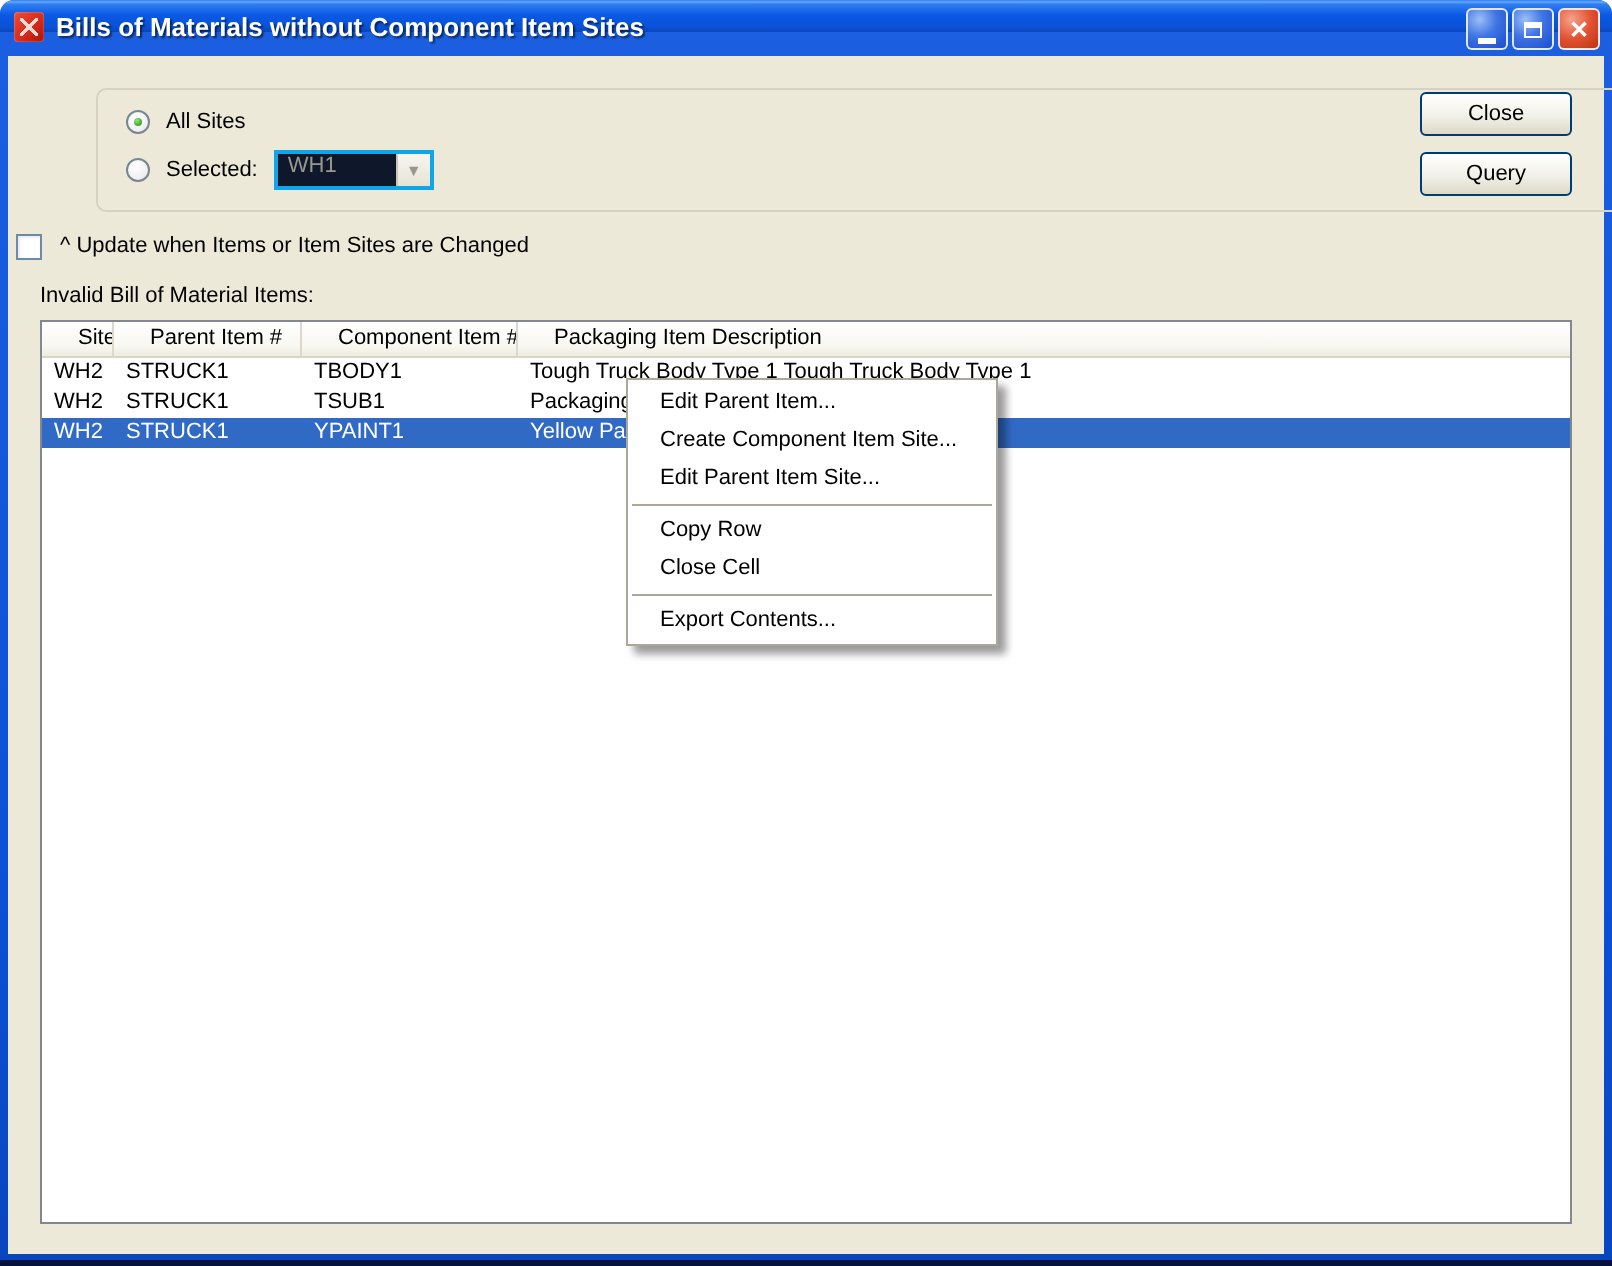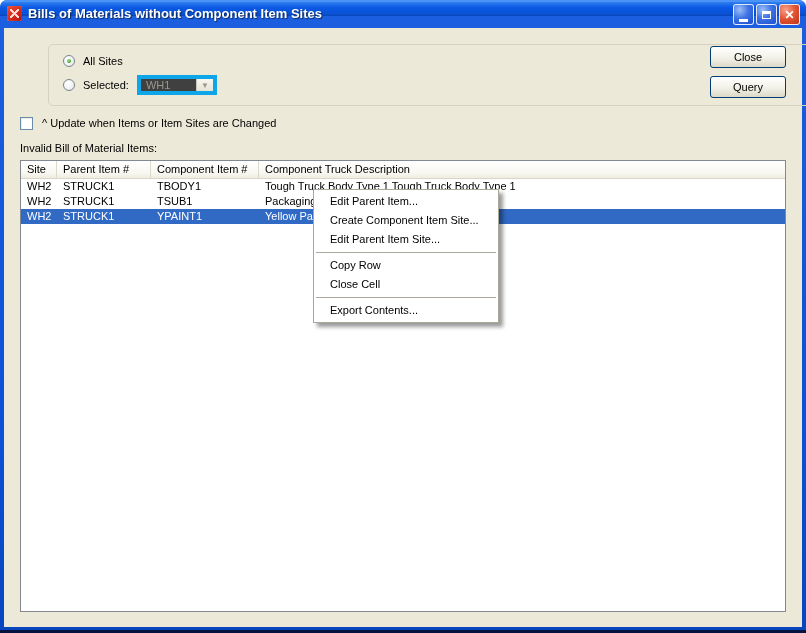--- a/index.html
+++ b/index.html
@@ -54,55 +54,55 @@
   .radio{
     width:12px;height:12px;border-radius:50%;border:1px solid #78868F;
     background:radial-gradient(circle at 35% 30%,#FFFFFF 0%,#F2F2F2 60%,#DEDEDE 100%);
     position:relative;flex:0 0 auto;
   }
   .radio.checked::after{
     content:"";position:absolute;left:3px;top:3px;width:4px;height:4px;border-radius:50%;
     background:radial-gradient(circle at 35% 30%,#9BE27D,#3DA62F 70%);
   }
   .combo{
-    width:80px;height:20px;border:4px solid #0ea5e9;background:#404040;
-    display:flex;align-items:flex-end;color:#9A988D;
+    width:80px;height:20px;border:2px solid #0ea5e9;background:#0f172a;
+    display:flex;align-items:flex-start;color:#9A988D;
   }
   .combo-value{flex:1;padding-left:5px;}
   .combo-arrow{
     width:17px;height:100%;border-left:1px solid #C9C6B8;display:flex;align-items:center;justify-content:center;
     background:linear-gradient(180deg,#F7F6F0,#E6E4D6);color:#9A988D;font-size:8px;
   }
   
   .xp-btn{
     position:absolute;width:76px;height:22px;border:1px solid #003C74;border-radius:3px;
     background:linear-gradient(180deg,#FFFFFF 0%,#F2F1E8 55%,#DCD9C8 100%);
     font-family:"Liberation Sans",sans-serif;font-size:11px;color:#000;
     display:flex;align-items:center;justify-content:center;cursor:default;
   }
   .btn-close{left:706px;top:18px;}
   .btn-query{left:706px;top:48px;}
   
-  .check-row{position:absolute;left:16px;top:88px;display:flex;align-items:center;gap:9px;height:14px;}
+  .check-row{position:absolute;left:4px;top:88px;display:flex;align-items:center;gap:9px;height:14px;}
   .checkbox{
     width:13px;height:13px;border:1px solid #6A8CA9;background:#fff;flex:0 0 auto;
     box-shadow:inset 1px 1px 1px rgba(0,0,0,.08);
   }
   
   .table-caption{position:absolute;left:16px;top:114px;}
   .table{
     position:absolute;left:16px;top:132px;width:766px;height:452px;
     border:1px solid #828790;background:#fff;overflow:hidden;
   }
   .thead{
     display:flex;height:18px;
     background:linear-gradient(180deg,#FFFFFF 0%,#F8F7F1 70%,#EFEDE1 100%);
     border-bottom:1px solid #D9D6C8;
   }
-  .th{padding-left:6px;line-height:17px;white-space:nowrap;overflow:hidden;color:#000;}
+  .th{padding-left:18px;line-height:17px;white-space:nowrap;overflow:hidden;color:#000;}
   .th.div{border-right:1px solid #DCD9CB;}
   .col-site{width:36px;flex:0 0 auto;}
   .col-parent{width:94px;flex:0 0 auto;}
   .col-comp{width:108px;flex:0 0 auto;}
   .col-desc{flex:1;}
   .tr{display:flex;height:15px;line-height:15px;}
   .td{padding-left:6px;white-space:nowrap;overflow:hidden;}
   .tr.selected{background:#316AC5;color:#fff;}
   
   .context-menu{
@@ -157,21 +157,21 @@
       <span>^ Update when Items or Item Sites are Changed</span>
     </div>
 
     <div class="table-caption">Invalid Bill of Material Items:</div>
 
     <div class="table">
       <div class="thead">
         <div class="th div col-site">Site</div>
         <div class="th div col-parent">Parent Item #</div>
         <div class="th div col-comp">Component Item #</div>
-        <div class="th col-desc">Component Truck Description</div>
+        <div class="th col-desc">Packaging Item Description</div>
       </div>
 
       <div class="tr">
         <div class="td col-site">WH2</div>
         <div class="td col-parent">STRUCK1</div>
         <div class="td col-comp">TBODY1</div>
         <div class="td col-desc">Tough Truck Body Type 1 Tough Truck Body Type 1</div>
       </div>
       <div class="tr">
         <div class="td col-site">WH2</div>

